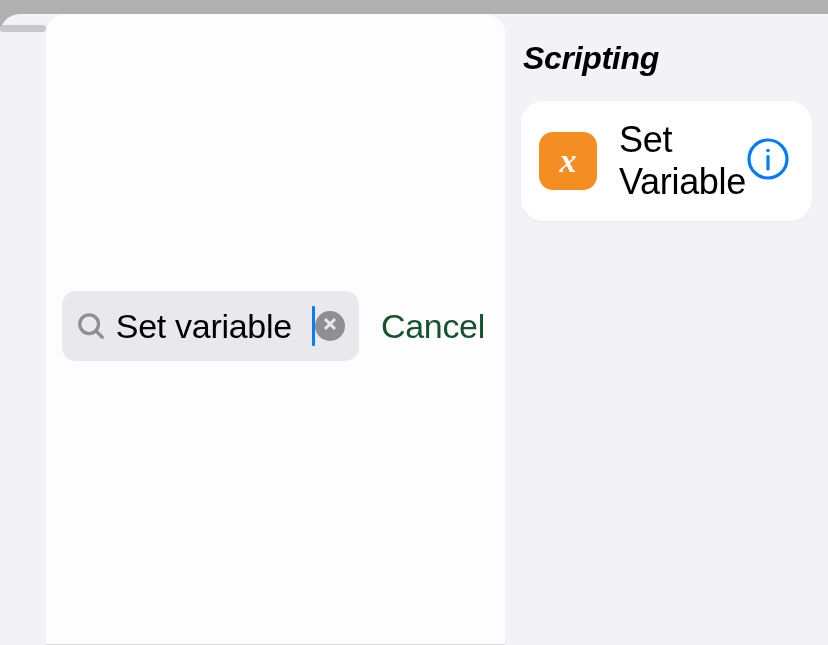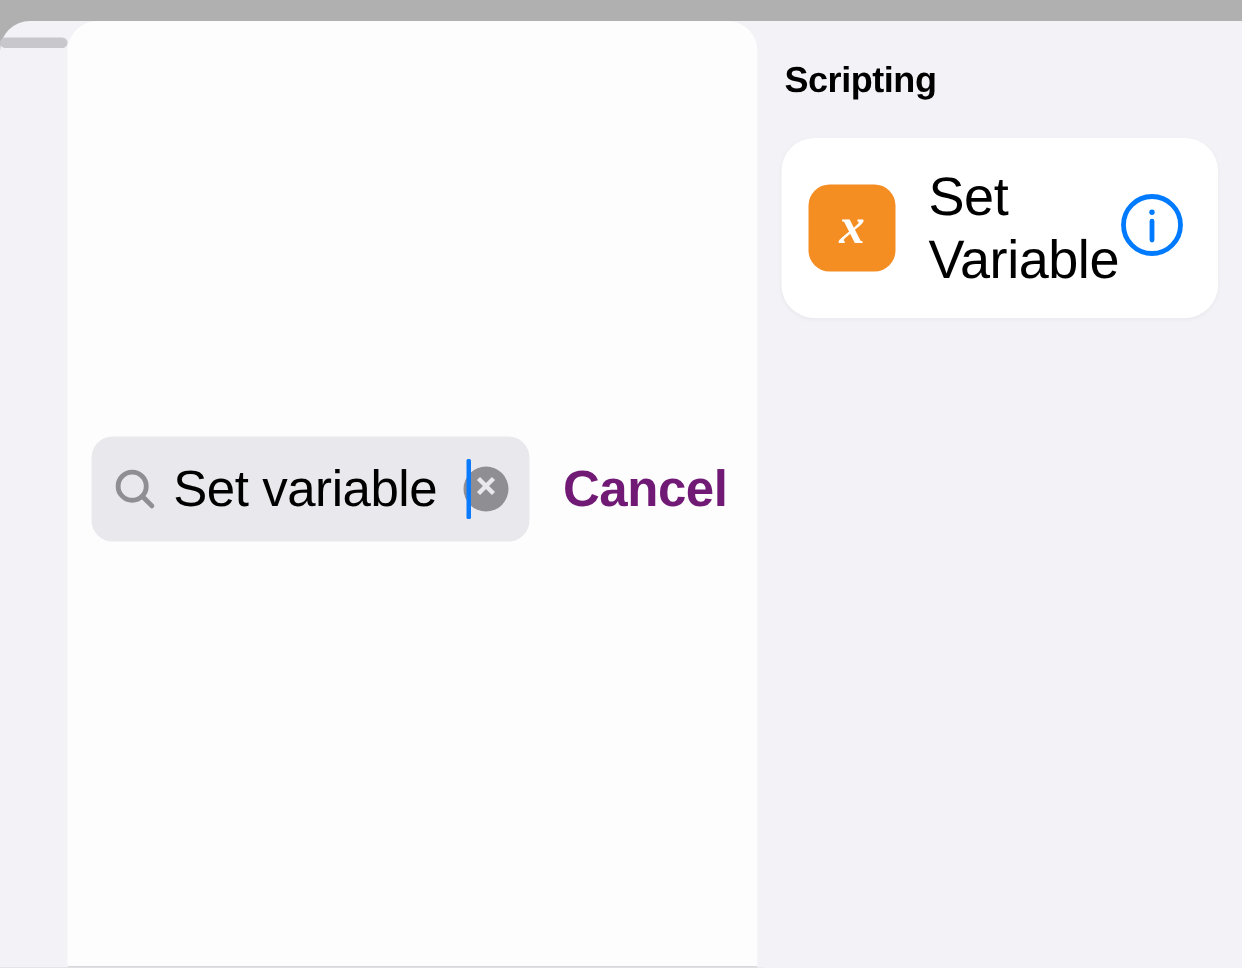--- a/index.html
+++ b/index.html
@@ -102,39 +102,40 @@
       flex-shrink: 0;
       cursor: pointer;
     }
     .clear-btn svg {
       width: 14px;
       height: 14px;
       stroke: #e9e9ed;
       stroke-width: 3;
     }
     .cancel-btn {
-      color: #701a75;
+      color: #14532d;
       font-size: 34px;
-      font-weight: 700;
+      font-weight: 400;
       cursor: pointer;
       padding-right: 4px;
       letter-spacing: -0.3px;
     }
     .content {
       flex: 1;
       padding: 26px 16px 0 16px;
       background: #f2f2f7;
     }
     .section-header {
-      font-size: 24px;
+      font-size: 32px;
       font-weight: 700;
       color: #000;
       letter-spacing: -0.3px;
       margin-bottom: 24px;
       padding-left: 2px;
+      font-style: italic;
     }
     .result-card {
       background: #ffffff;
       border-radius: 22px;
       padding: 18px 22px 18px 18px;
       display: flex;
       align-items: center;
       box-shadow: 0 1px 3px rgba(0,0,0,0.04);
       cursor: pointer;
     }

